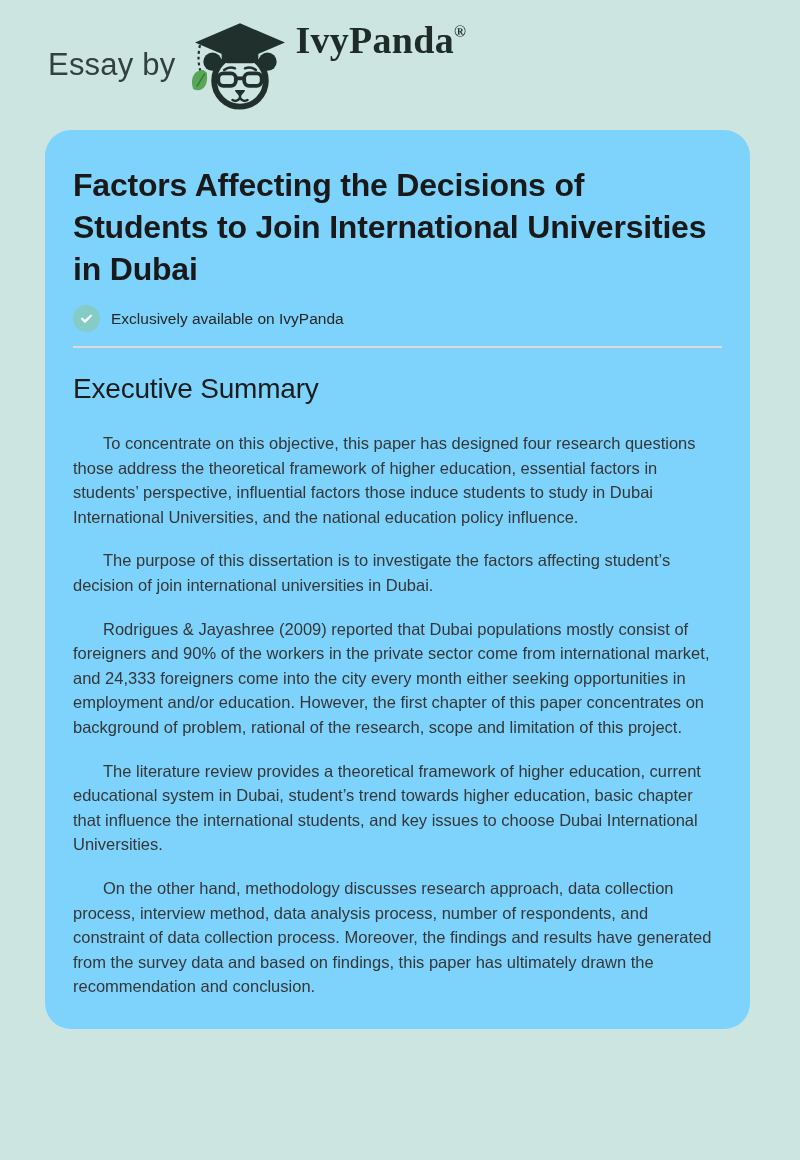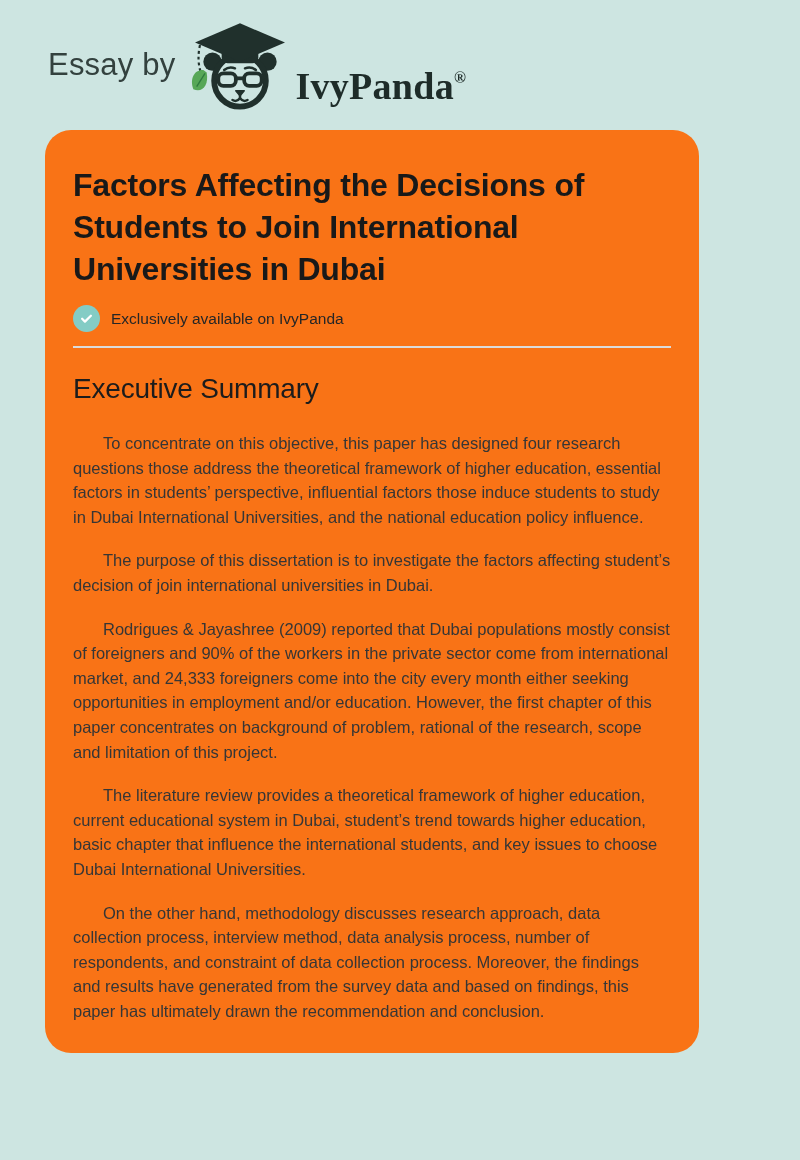--- a/index.html
+++ b/index.html
@@ -18,21 +18,21 @@
     align-items: center;
     padding-left: 48px;
   }
   .essay-by {
     font-size: 31px;
     color: #33413e;
     letter-spacing: 0.2px;
   }
   .logo-wrap {
     display: flex;
-    align-items: flex-end;
+    align-items: flex-start;
     margin-left: 14px;
   }
   .panda-svg { width: 102px; height: 90px; display: block; }
   .brand {
     font-family: "Liberation Serif", "DejaVu Serif", serif;
     font-weight: 700;
     font-size: 38px;
     color: #1e2c29;
     margin-left: 4px;
     letter-spacing: 0.3px;
@@ -41,22 +41,22 @@
   }
   .brand .reg {
     font-size: 16px;
     vertical-align: 16px;
     font-weight: 700;
   }
 
   
   .card {
     margin-left: 45px;
-    width: 654px;
-    background: #f97316;
+    width: 705px;
+    background: #7dd3fc;
     border-radius: 26px;
     padding: 34px 28px 30px 28px;
   }
   .title {
     margin: 0 0 15px 0;
     font-size: 32px;
     line-height: 42px;
     font-weight: 700;
     color: #191919;
     letter-spacing: -0.2px;

